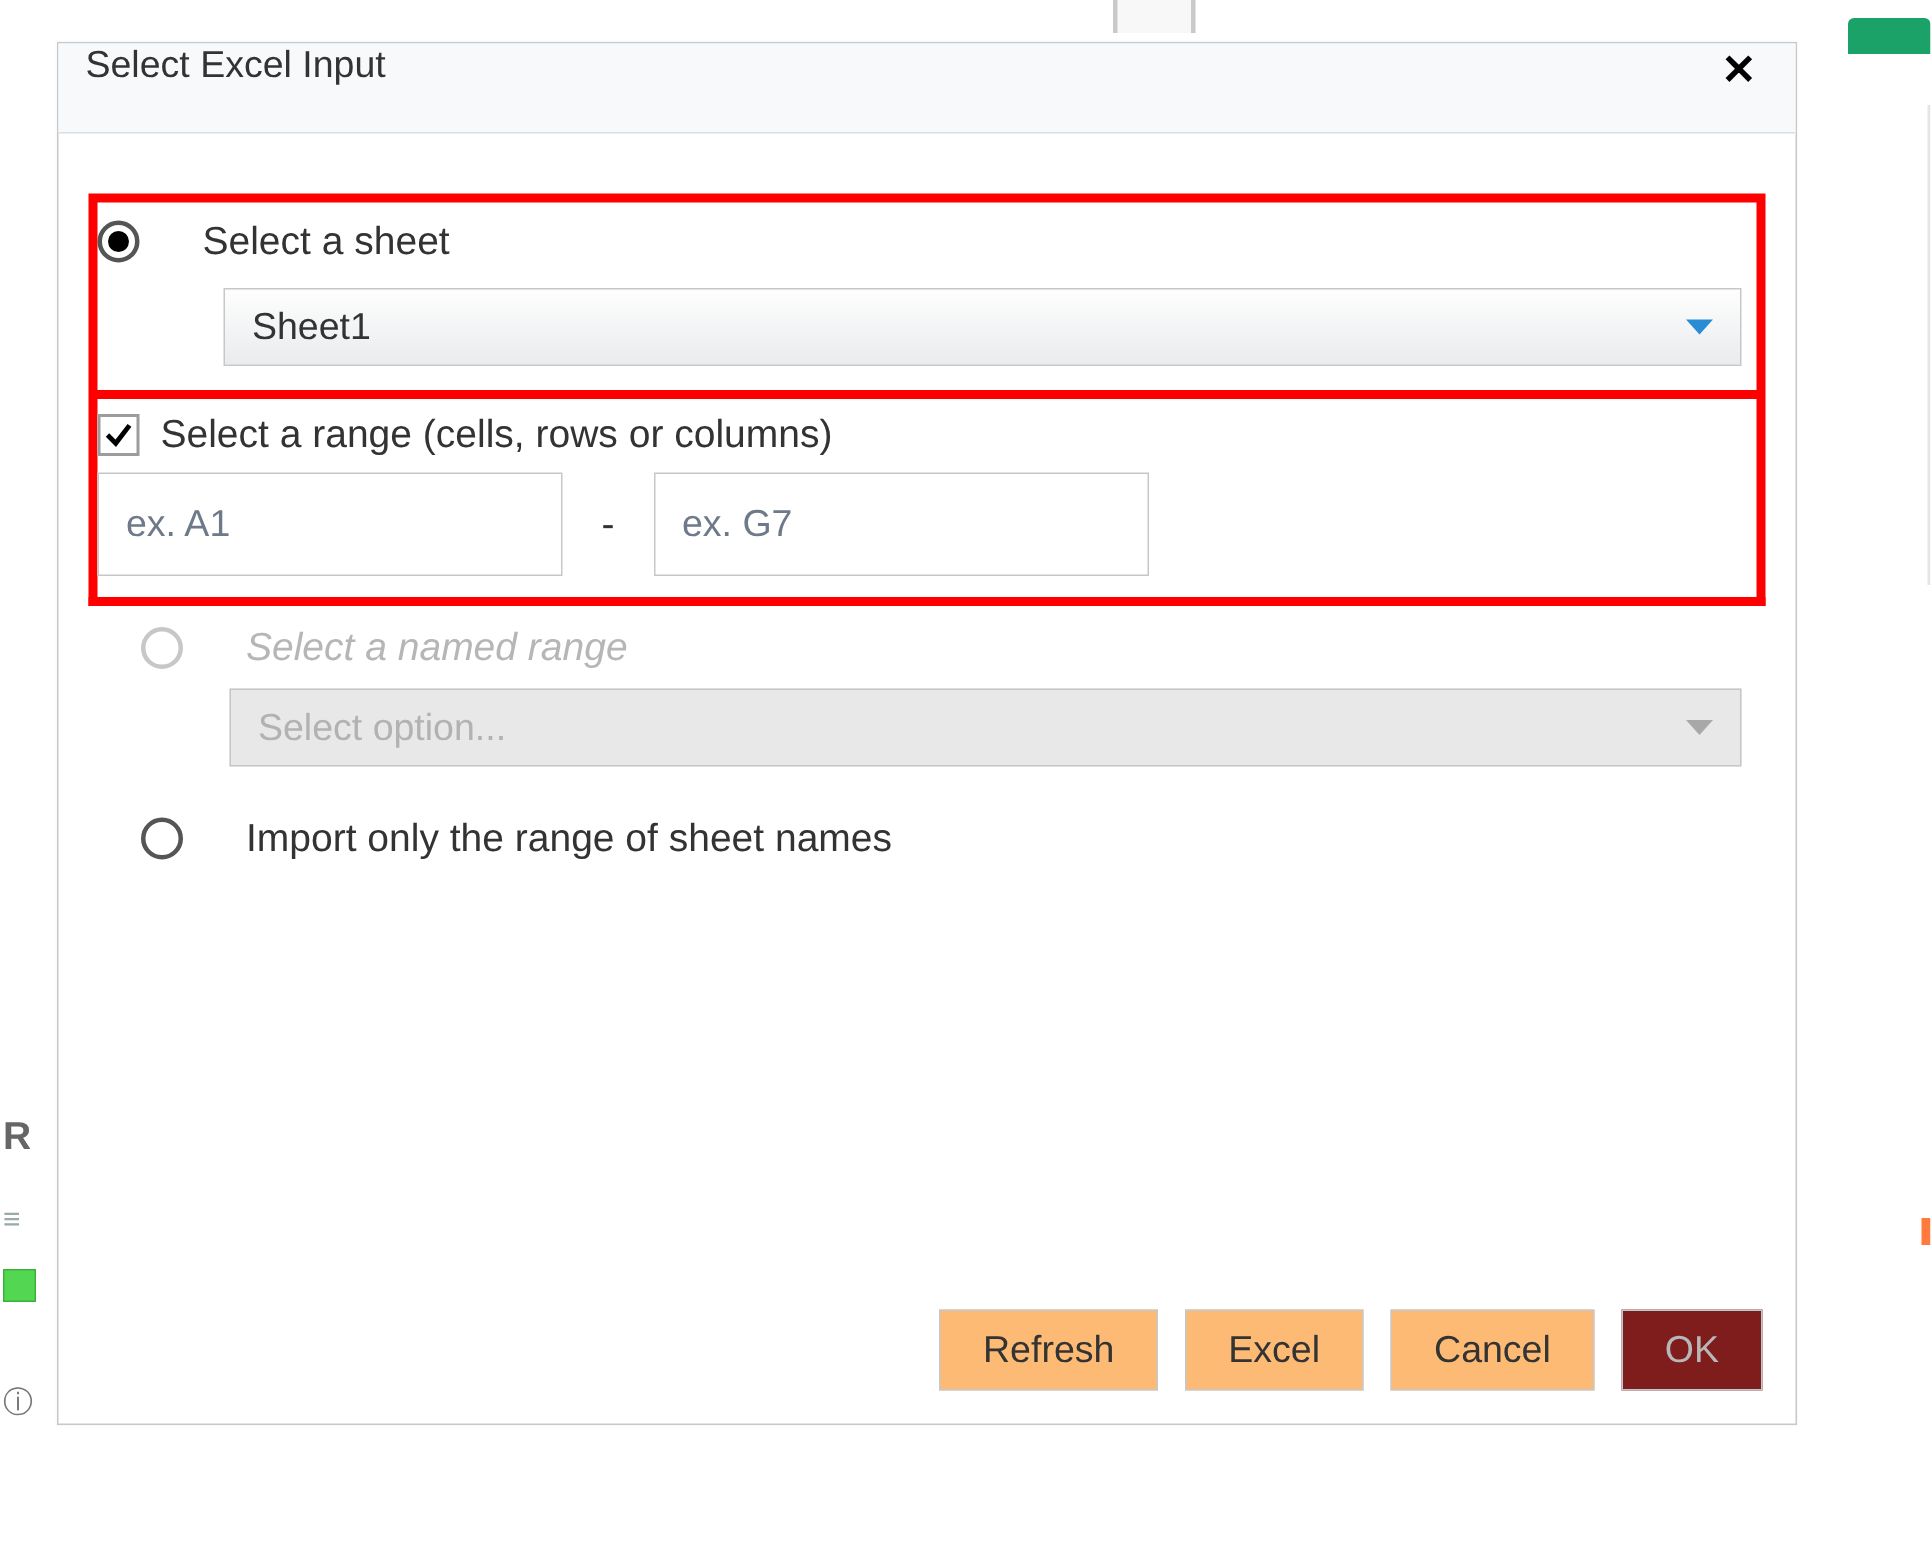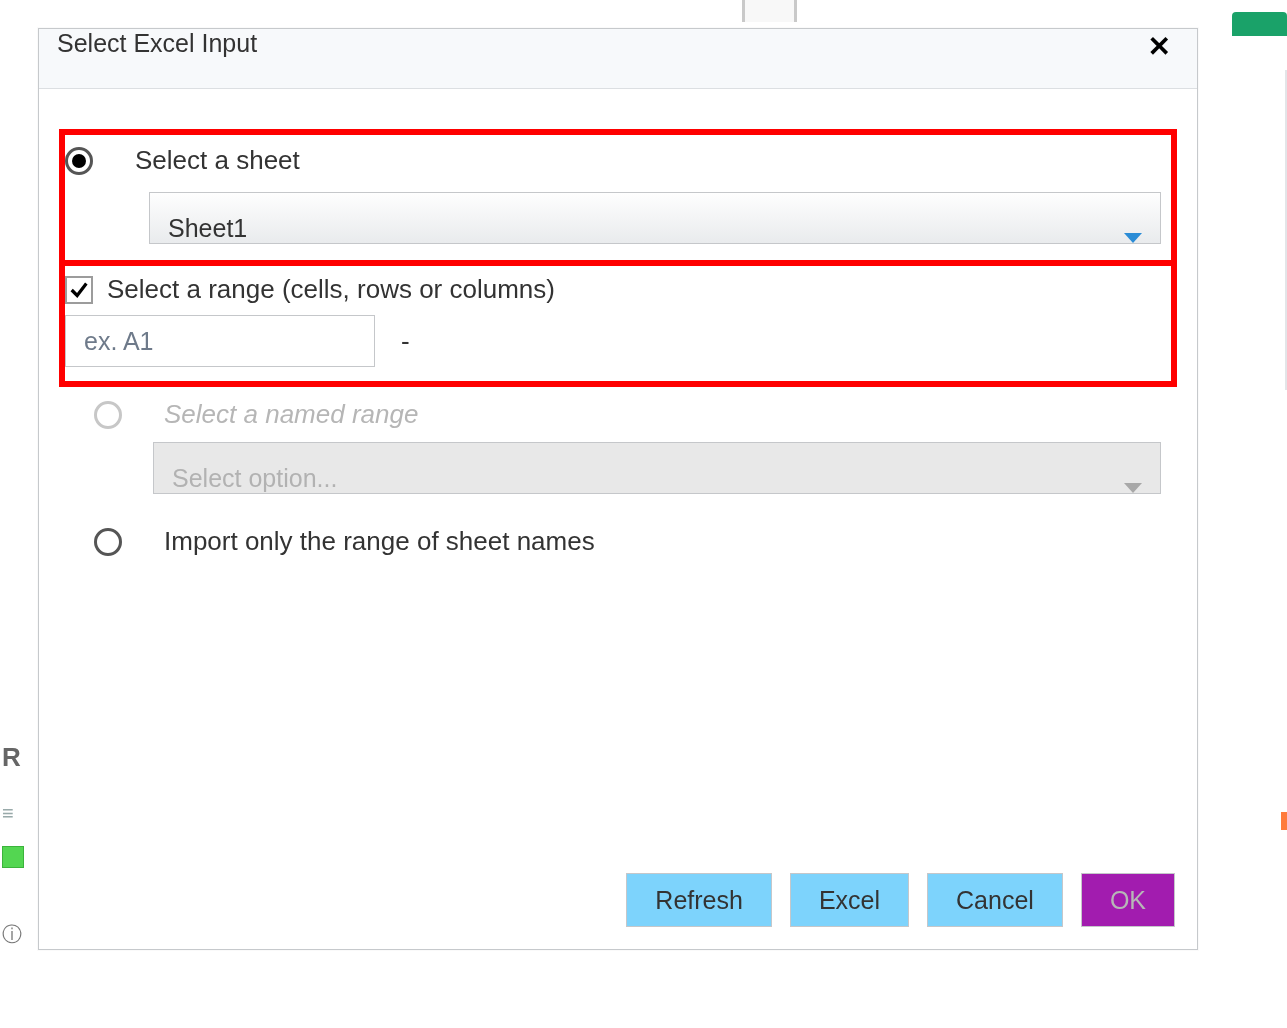--- a/index.html
+++ b/index.html
@@ -57,42 +57,42 @@
 
   
   .checkbox { width:28px; height:28px; border:2px solid #9c9c9c; background:#fff;
               display:inline-flex; align-items:center; justify-content:center;
               margin-right:14px; cursor:pointer; flex-shrink:0;}
   .checkmark { display:none; }
   .checkbox.checked .checkmark{ display:block; }
 
   
   .dropdown { height:52px; border:1px solid #c5c7ca;
-              display:flex; align-items:flex-end; justify-content:space-between;
+              display:flex; align-items:center; justify-content:space-between;
               padding:0 18px; cursor:pointer;
               background:linear-gradient(#fefefe,#e9ebed);
               font-size:25px; color:#333; }
   .dropdown .caret{ width:0; height:0; border-left:9px solid transparent;
                     border-right:9px solid transparent; border-top:10px solid #2b8cd6; }
   .dropdown.disabled { background:#e8e8e8; color:#b2b2b2; cursor:default;}
   .dropdown.disabled .caret{ border-top-color:#a8a8a8;}
 
   
-  .textinput { height:52px; border:1px solid #c5c7ca; background:#fff; padding:0 18px;
+  .textinput { height:69px; border:1px solid #c5c7ca; background:#fff; padding:0 18px;
                font-size:25px; color:#333; }
   .textinput::placeholder{ color:#6e7a8a; }
 
   .dash { font-size:26px; color:#333; padding:0 26px;}
 
   
   .button-bar { position:absolute; bottom:22px; right:22px; display:flex; gap:18px; }
-  .btn { height:54px; padding:0 28px; font-size:25px; color:#333; background:#7dd3fc;
+  .btn { height:54px; padding:0 28px; font-size:25px; color:#333; background:#fdba74;
          border:1px solid #c5c7ca; cursor:pointer; display:flex; align-items:center;
          justify-content:center; }
-  .btn.disabled { background:#a21caf; color:#b7b7b7; cursor:default; }
+  .btn.disabled { background:#7f1d1d; color:#b7b7b7; cursor:default; }
 
   .section-top1 { padding:10px 0 16px 0;}
   .section-dd   { padding:0 10px 16px 84px;}
   .section-chk  { padding:8px 0 10px 0;}
   .section-rngrow{ padding:0 10px 14px 0;}
 
   .spacer18 { height:18px;}
 </style>
 </head>
 <body>
@@ -135,20 +135,21 @@
         <span class="checkbox checked">
           <svg class="checkmark" width="22" height="22" viewBox="0 0 24 24">
             <path d="M4 12 L10 18 L20 5" stroke="#000" stroke-width="3.5" fill="none"></path>
           </svg>
         </span>
         <span class="radio-label">Select a range (cells, rows or columns)</span>
       </div>
       <div class="row indent3 section-rngrow">
         <input class="textinput" style="width: 310px;" placeholder="ex. A1">
         <span class="dash">-</span>
+        <input class="textinput" style="width: 330px;" placeholder="ex. G7">
       </div>
     </div>
 
     <div class="row indent1" style="padding-top:12px">
       <span class="radio disabled"></span>
       <span class="radio-label disabled">Select a named range</span>
     </div>
     <div style="padding:12px 16px 0 94px">
       <div class="dropdown disabled">
         <span>Select option...</span>

